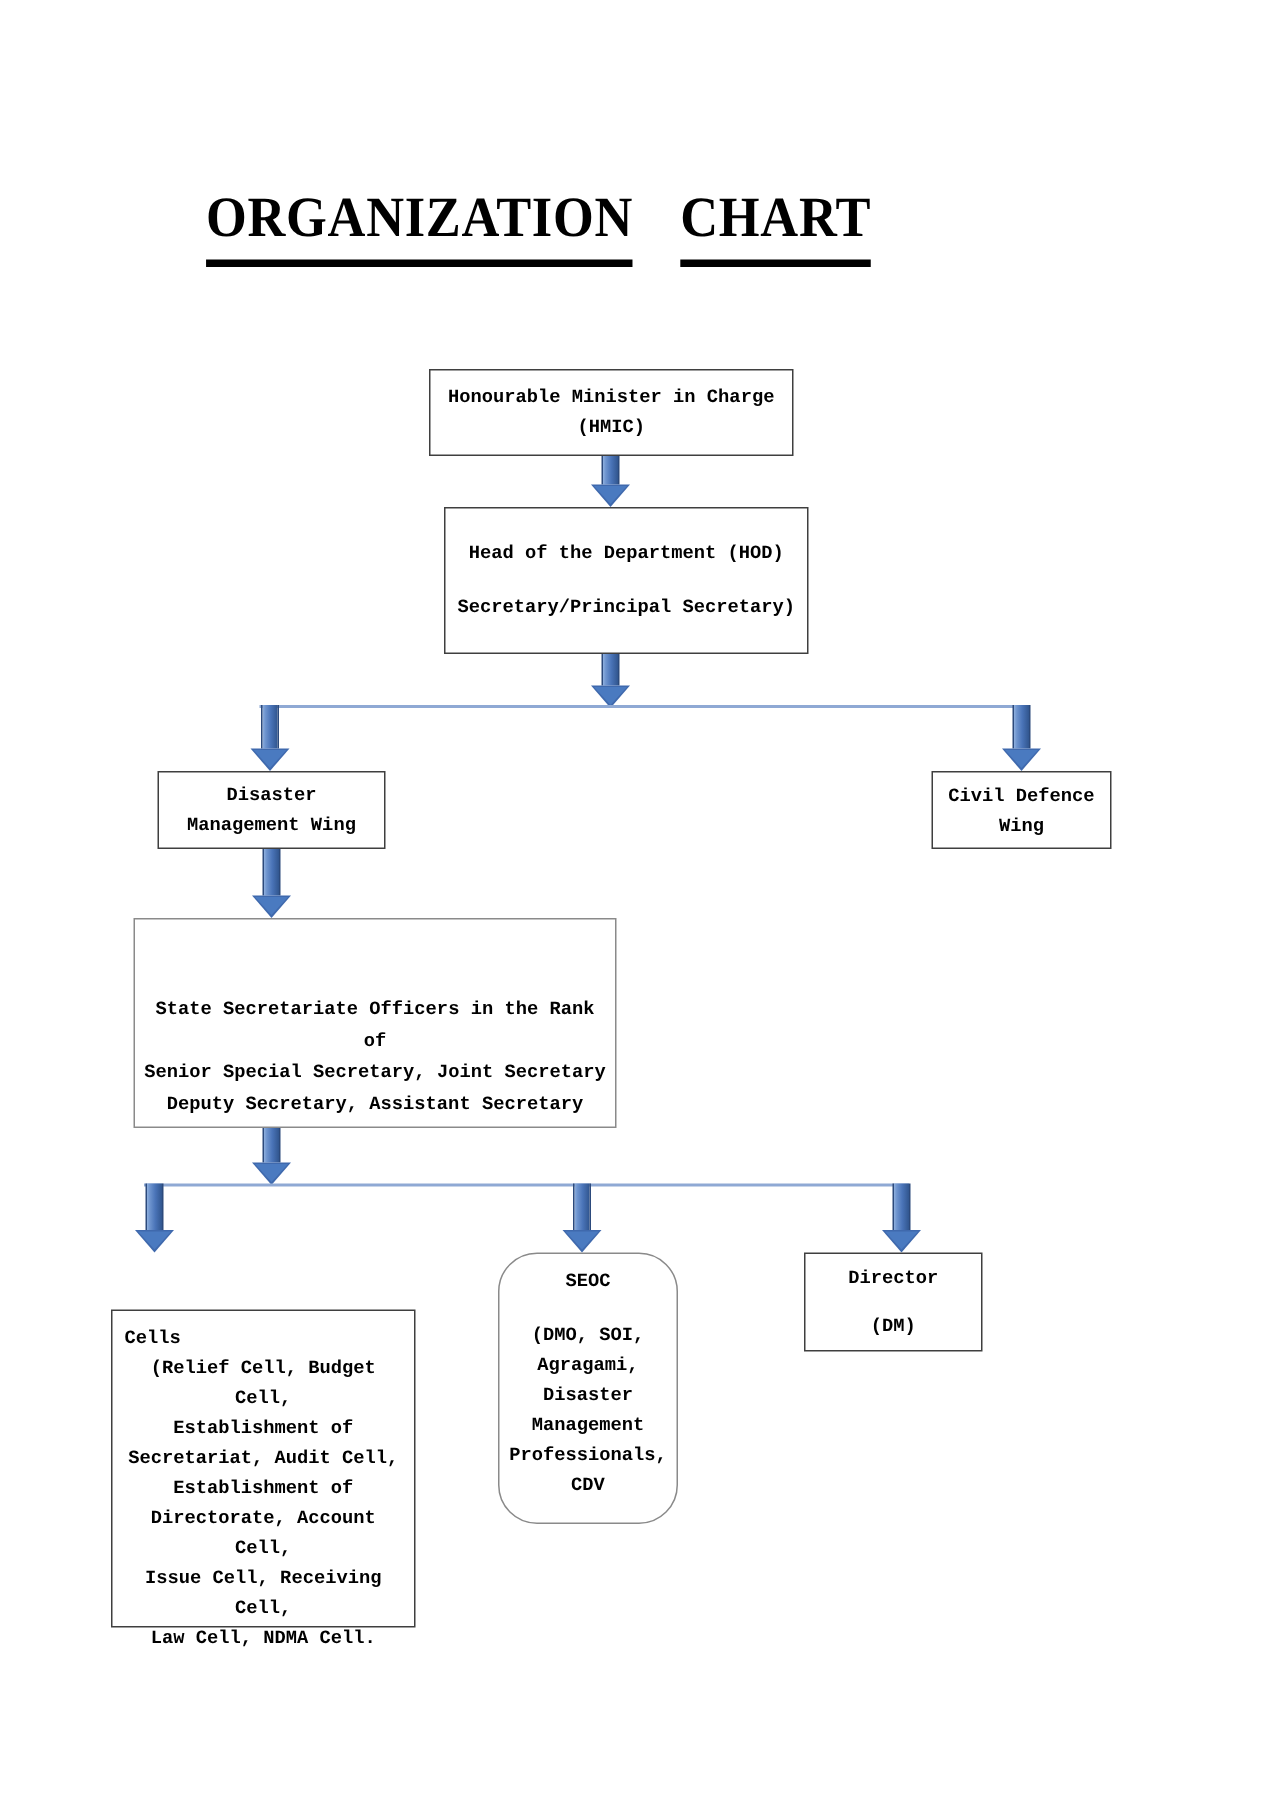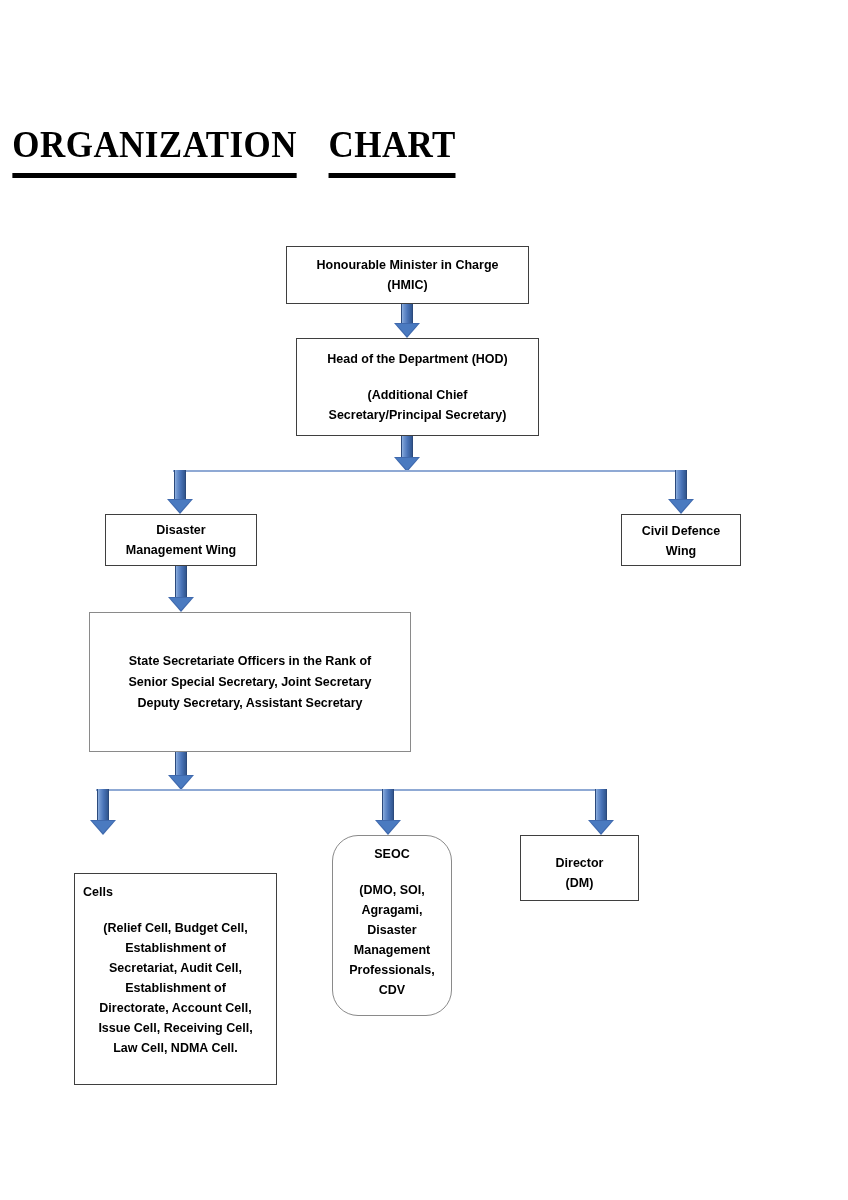--- a/index.html
+++ b/index.html
@@ -19,20 +19,21 @@
     background: #ffffff;
     overflow: hidden;
   }
 
   
   .title-wrap {
     position: absolute;
     left: 0;
     top: 108px;
     width: 712px;
+    text-align: center;
     white-space: nowrap;
   }
   .title-word {
     display: inline-block;
     font-family: "Liberation Serif", serif;
     font-weight: bold;
     font-size: 54px;
     line-height: 62px;
     letter-spacing: 0.5px;
     color: #000000;
@@ -57,21 +58,21 @@
     flex-direction: column;
     justify-content: center;
     align-items: center;
     font-size: 12.5px;
     font-weight: bold;
     line-height: 20px;
     color: #000000;
     text-align: center;
     padding: 4px 6px;
   }
-  .node .line { display: block; width: 100%; }
+  .node .line { display: block; width: 100%; font-family: Liberation Mono, monospace; }
   .node .gap { height: 16px; }
 
   .node.light-border { border: 1px solid #8a8a8a; }
   .node.align-start  { justify-content: flex-start; }
 
   
   .arrow {
     position: absolute;
     width: 26px;
   }
@@ -130,21 +131,20 @@
 
   <div class="arrow" style="left:394px; top:304px; height:34px;">
     <div class="shaft" style="height:19px;"></div>
     <div class="head"></div>
     <div class="head-inner"></div>
   </div>
 
   <div class="node" style="left:296px; top:338px; width:243px; height:98px;">
     <span class="line">Head of the Department (HOD)</span>
     <span class="gap"></span>
-    <span class="line">(Additional Chief</span>
     <span class="line">Secretary/Principal Secretary)</span>
   </div>
 
   <div class="arrow" style="left:394px; top:436px; height:36px;">
     <div class="shaft" style="height:21px;"></div>
     <div class="head"></div>
     <div class="head-inner"></div>
   </div>
 
   <div class="rail" style="left:173px; top:470px; width:508px;"></div>
@@ -170,21 +170,21 @@
     <span class="line">Civil Defence</span>
     <span class="line">Wing</span>
   </div>
 
   <div class="arrow" style="left:168px; top:566px; height:46px;">
     <div class="shaft" style="height:31px;"></div>
     <div class="head"></div>
     <div class="head-inner"></div>
   </div>
 
-  <div class="node light-border" style="left:89px; top:612px; width:322px; height:140px; line-height:21px;">
+  <div class="node light-border" style="left:89px; top:612px; width:322px; height:140px; line-height:21px;justify-content:flex-end;">
     <span class="line">State Secretariate Officers in the Rank of</span>
     <span class="line">Senior Special Secretary, Joint Secretary</span>
     <span class="line">Deputy Secretary, Assistant Secretary</span>
   </div>
 
   <div class="arrow" style="left:168px; top:752px; height:38px;">
     <div class="shaft" style="height:23px;"></div>
     <div class="head"></div>
     <div class="head-inner"></div>
   </div>
@@ -225,19 +225,19 @@
     <span class="line">SEOC</span>
     <span class="gap"></span>
     <span class="line">(DMO, SOI,</span>
     <span class="line">Agragami,</span>
     <span class="line">Disaster</span>
     <span class="line">Management</span>
     <span class="line">Professionals,</span>
     <span class="line">CDV</span>
   </div>
 
-  <div class="node align-start" style="left:520px; top:835px; width:119px; height:66px; padding:17px 6px;">
+  <div class="node align-start" style="left:536px; top:835px; width:119px; height:66px; padding:6px 6px;">
     <span class="line">Director</span>
     <span class="gap"></span>
     <span class="line">(DM)</span>
   </div>
 
 </div>
 
 </body></html>

